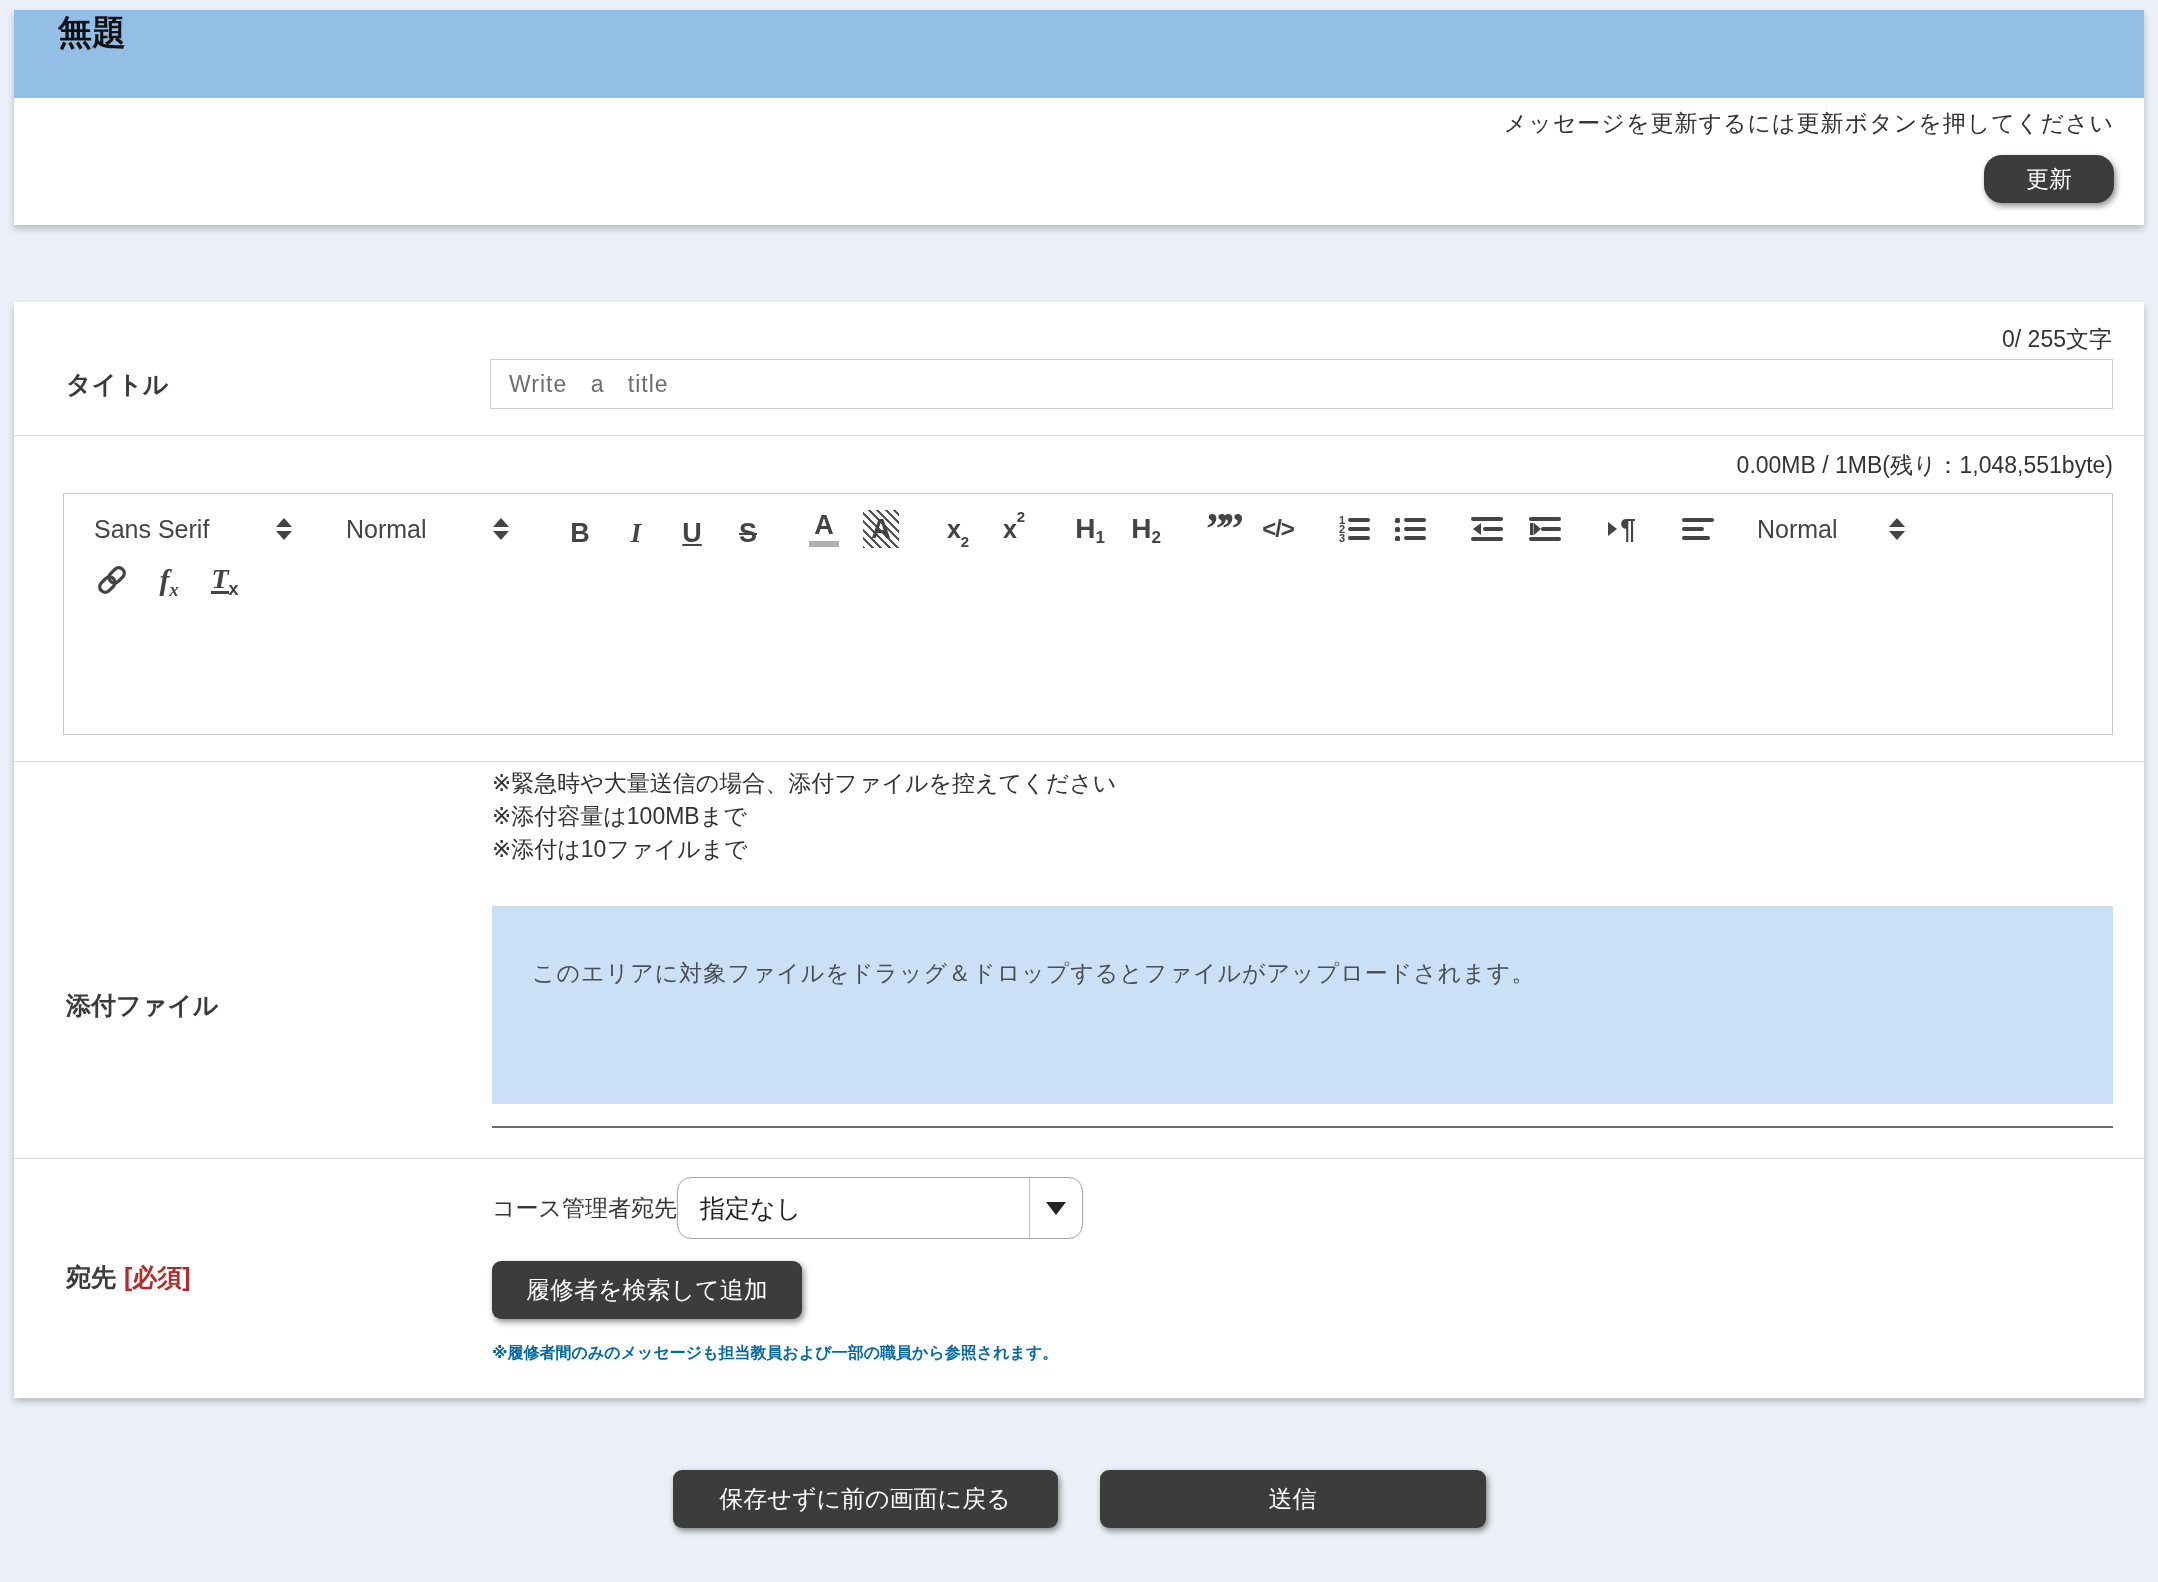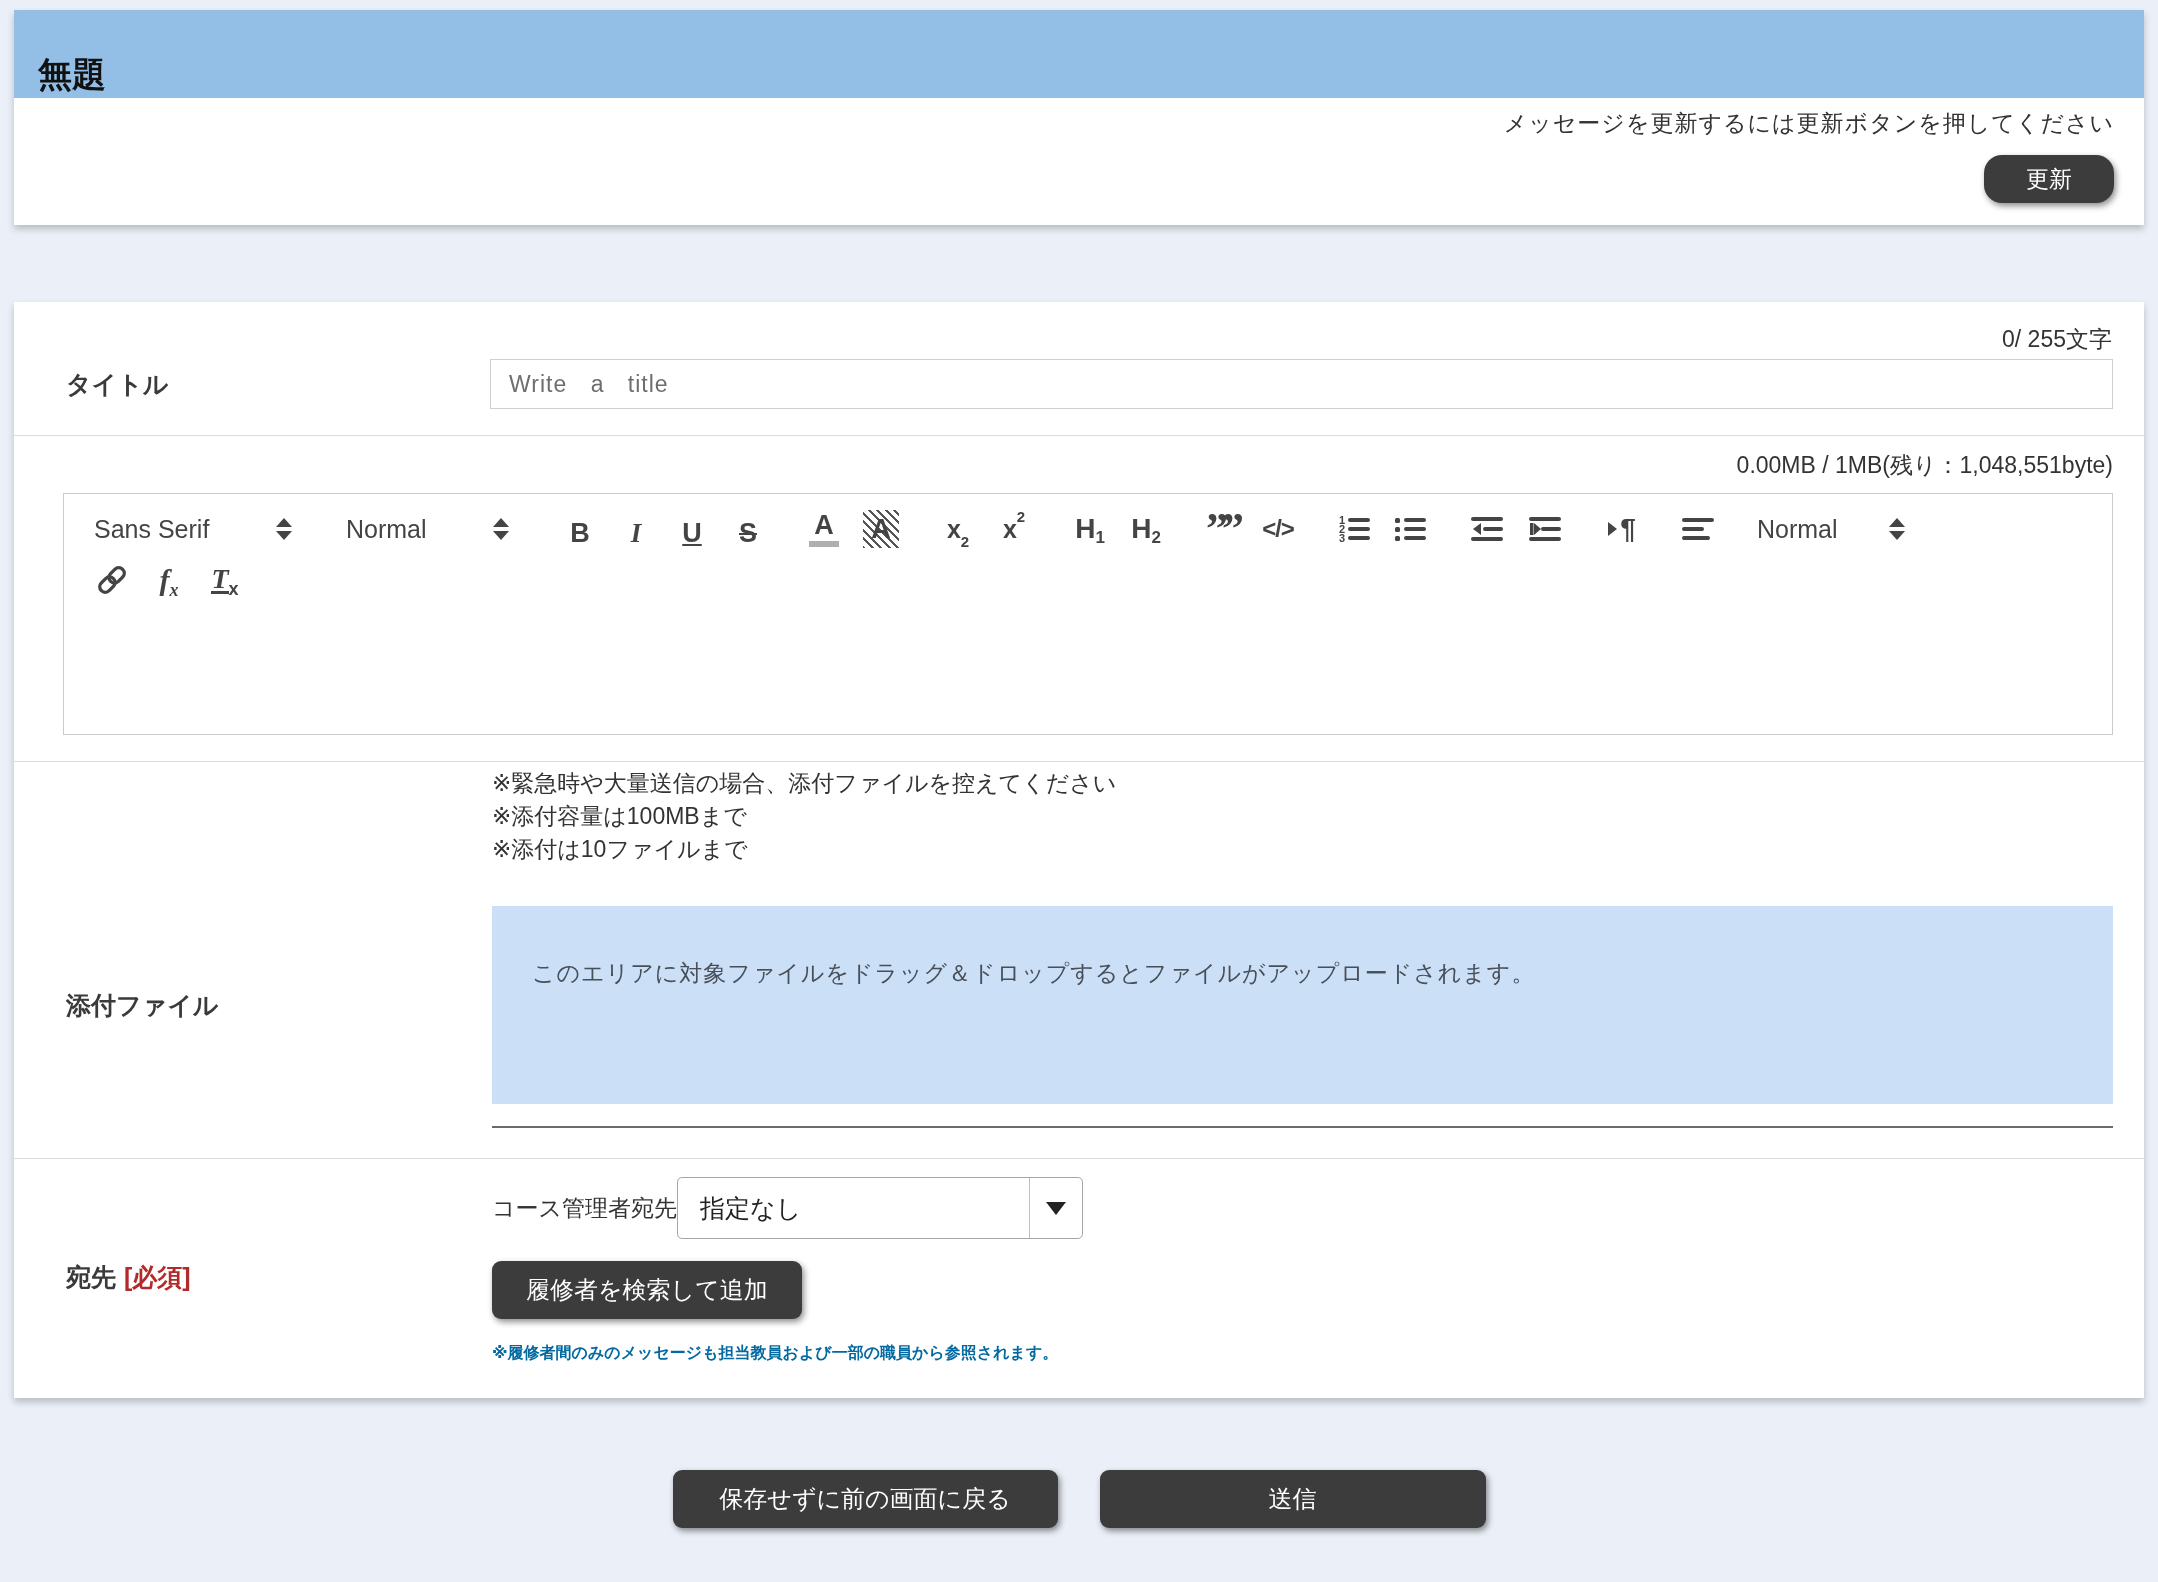--- a/index.html
+++ b/index.html
@@ -11,21 +11,21 @@
   }
   .panel {
     margin:0 14px;
     background:#fff;
     box-shadow:0 4px 7px rgba(0,0,0,0.22);
   }
   
   .panel-top { margin-top:10px; }
   .blue-bar {
     height:88px; background:#93BFE7;
-    display:flex; align-items:flex-end; padding-left:24px;
+    display:flex; align-items:flex-start; padding-left:44px;
     font-size:34px; font-weight:bold; color:#111;
   }
   .panel-top-body { padding:10px 30px 22px; text-align:right; }
   .update-notice { font-size:23px; color:#333; letter-spacing:1px; }
   .btn-dark {
     display:inline-flex; align-items:center; justify-content:center;
     background:#3C3C3C; color:#fff; border:none; border-radius:18px;
     box-shadow:2px 3px 6px rgba(0,0,0,0.45);
     font-size:23px; cursor:pointer;
     font-family:inherit;
@@ -106,21 +106,21 @@
   }
   .dropzone-underline { border:none; border-top:2px solid #6B6B6B; margin-top:22px; }
   
   .recip-sec { position:relative; padding:18px 31px 34px 478px; }
   .recip-label { position:absolute; left:52px; top:102px; }
   .recip-label .req { color:#B22A2A; margin-left:8px; }
   .course-row { display:flex; align-items:center; }
   .course-label { font-size:23px; color:#333; }
   .select-box {
     width:406px; height:62px; background:#fff; border:1px solid #A6A6A6;
-    border-radius:5px; display:flex; align-items:center; cursor:pointer;
+    border-radius:14px; display:flex; align-items:center; cursor:pointer;
   }
   .select-value { flex:1; padding-left:22px; font-size:25px; color:#222; }
   .select-sep { width:1px; height:60px; background:#BFBFBF; }
   .select-arrow { width:52px; display:flex; align-items:center; justify-content:center; }
   .select-arrow i { width:0; height:0; border-left:10px solid transparent; border-right:10px solid transparent; border-top:13px solid #222; }
   .btn-search { margin-top:22px; height:58px; padding:0 34px; border-radius:9px; font-size:24px; }
   .recip-warning { margin-top:24px; font-size:16px; font-weight:bold; color:#0369a1; }
   
   .footer { display:flex; justify-content:center; gap:42px; margin-top:72px; }
   .btn-back { width:385px; height:58px; border-radius:9px; font-size:24px; }

